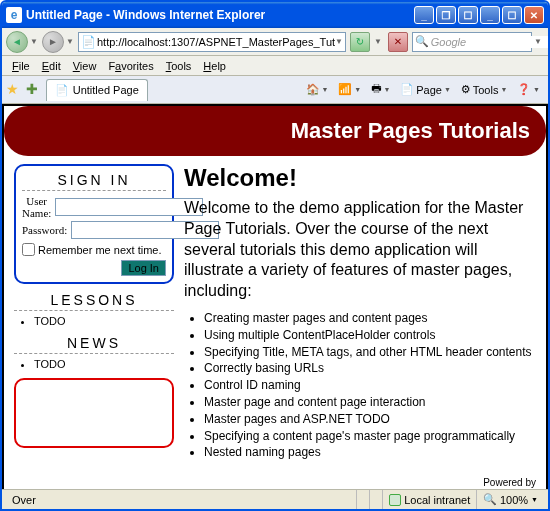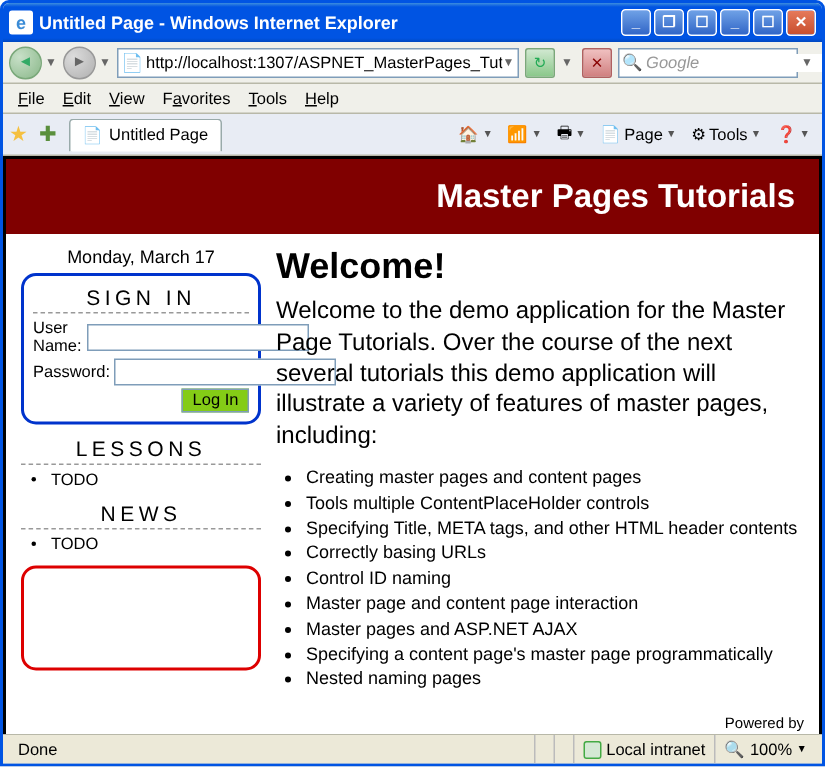--- a/index.html
+++ b/index.html
@@ -38,32 +38,32 @@
   .tabrow { height: 28px; background: #e8ecf4; border-bottom: 1px solid #b8b8a8; display: flex; align-items: center; padding: 2px 4px; gap: 2px; }
   .fav-star { width: 18px; height: 18px; color: #f5c040; font-size: 14px; cursor: pointer; }
   .tab { height: 22px; background: #fff; border: 1px solid #9aa; border-bottom: none; border-radius: 3px 3px 0 0; display: flex; align-items: center; padding: 0 8px; font-size: 11px; gap: 4px; cursor: pointer; }
   .toolbar-right { margin-left: auto; display: flex; align-items: center; gap: 2px; font-size: 11px; }
   .tool-btn { height: 20px; padding: 0 4px; display: flex; align-items: center; gap: 2px; cursor: pointer; border-radius: 2px; }
   .tool-btn .drop { font-size: 7px; color: #555; }
 
   
   .content { flex: 1; background: #fff; overflow: auto; position: relative; }
   .page-outer { border: 2px solid #000; margin: 0; }
-  .banner { background: #800000; color: #fff; text-align: right; padding: 12px 16px; font-size: 22px; font-weight: bold; font-family: "Trebuchet MS", sans-serif; }
+  .banner { background: #800000; color: #fff; text-align: right; padding: 12px 16px; font-size: 22px; font-weight: bold; font-family: "Trebuchet MS", sans-serif; border-radius: 24px; }
   .page-body { display: flex; padding: 8px 10px; gap: 10px; }
   .leftcol { width: 160px; flex-shrink: 0; }
   .date { text-align: center; font-size: 12px; margin-bottom: 4px; }
   .signin-box { border: 2px solid #0033cc; border-radius: 10px; padding: 6px 6px; margin-bottom: 8px; }
   .section-h { text-align: center; font-weight: normal; letter-spacing: 3px; border-bottom: 1px dashed #999; padding-bottom: 2px; margin-bottom: 4px; font-size: 14px; }
   .field-row { display: flex; align-items: center; margin: 2px 0; }
-  .field-row label { width: 54px; text-align: left; padding-right: 4px; font-size: 11px; }
+  .field-row label { width: 54px; text-align: center; padding-right: 4px; font-size: 11px; font-family: Liberation Serif, serif; }
   .field-row input { flex: 1; border: 1px solid #7f9db9; height: 18px; font-size: 11px; padding: 0 2px; }
   .remember { display: flex; align-items: center; font-size: 11px; margin: 4px 0; gap: 3px; }
   .login-btn-row { text-align: right; }
-  .login-btn { font-size: 11px; padding: 1px 6px; border: 1px solid #7f9db9; background: #84cc16; cursor: pointer; }
+  .login-btn { font-size: 11px; padding: 1px 6px; border: 1px solid #7f9db9; background: #0f766e; cursor: pointer; }
   .side-sec { margin-top: 6px; }
   .side-sec ul { margin: 4px 0 8px 20px; font-size: 11px; }
   .red-box { border: 2px solid #d00; border-radius: 10px; height: 70px; margin-top: 4px; }
   .maincol { flex: 1; }
   .maincol h1 { font-size: 24px; font-weight: bold; margin-bottom: 6px; }
   .maincol p { font-size: 16px; margin-bottom: 8px; line-height: 1.3; }
   .maincol ul { margin-left: 20px; font-size: 12px; line-height: 1.4; }
   .powered { text-align: right; margin-top: 16px; font-size: 10px; }
   .asp-logo { font-family: Arial, sans-serif; font-weight: bold; font-size: 18px; }
   .asp-logo .asp { font-size: 22px; }
@@ -138,30 +138,33 @@
     </div>
   </div>
 
   <div class="content">
     <div class="page-outer">
       <div class="banner">
         <span>Master Pages Tutorials</span>
       </div>
       <div class="page-body">
         <div class="leftcol">
-          <div class="date">Monday, March 17</div>
           <div class="signin-box">
             <div class="section-h">SIGN IN</div>
             <div class="field-row">
               <label>User Name:</label>
               <input type="text" style="">
             </div>
             <div class="field-row">
               <label>Password:</label>
               <input type="password" style="">
+            </div>
+            <div class="remember">
+              <input type="checkbox" style="">
+              <span>Remember me next time.</span>
             </div>
             <div class="login-btn-row">
               <button class="login-btn">Log In</button>
             </div>
           </div>
           <div class="side-sec">
             <div class="section-h">LESSONS</div>
             <ul>
                 <li>TODO</li>
               </ul>
@@ -172,40 +175,40 @@
                 <li>TODO</li>
               </ul>
           </div>
           <div class="red-box"></div>
         </div>
         <div class="maincol">
           <h1>Welcome!</h1>
           <p>Welcome to the demo application for the Master Page Tutorials. Over the course of the next several tutorials this demo application will illustrate a variety of features of master pages, including:</p>
           <ul>
             <li>Creating master pages and content pages</li>
-            <li>Tools multiple ContentPlaceHolder controls</li>
+            <li>Using multiple ContentPlaceHolder controls</li>
             <li>Specifying Title, META tags, and other HTML header contents</li>
             <li>Correctly basing URLs</li>
             <li>Control ID naming</li>
             <li>Master page and content page interaction</li>
-            <li>Master pages and ASP.NET AJAX</li>
+            <li>Master pages and ASP.NET TODO</li>
             <li>Specifying a content page's master page programmatically</li>
             <li>Nested naming pages</li>
           </ul>
           <div class="powered">
             <div>Powered by</div>
             <div class="asp-logo"><span class="asp">ASP</span><span>.net</span></div>
           </div>
         </div>
       </div>
     </div>
   </div>
 
   <div class="statusbar">
-    <div class="cell">Done</div>
+    <div class="cell">Over</div>
     <div class="cell"></div>
     <div class="cell"></div>
     <div class="cell">
       <span class="zone-icon"></span>
       <span>Local intranet</span>
     </div>
     <div class="cell">
       🔍 <span>100%</span> <span style="font-size:7px">▼</span>
     </div>
   </div>

